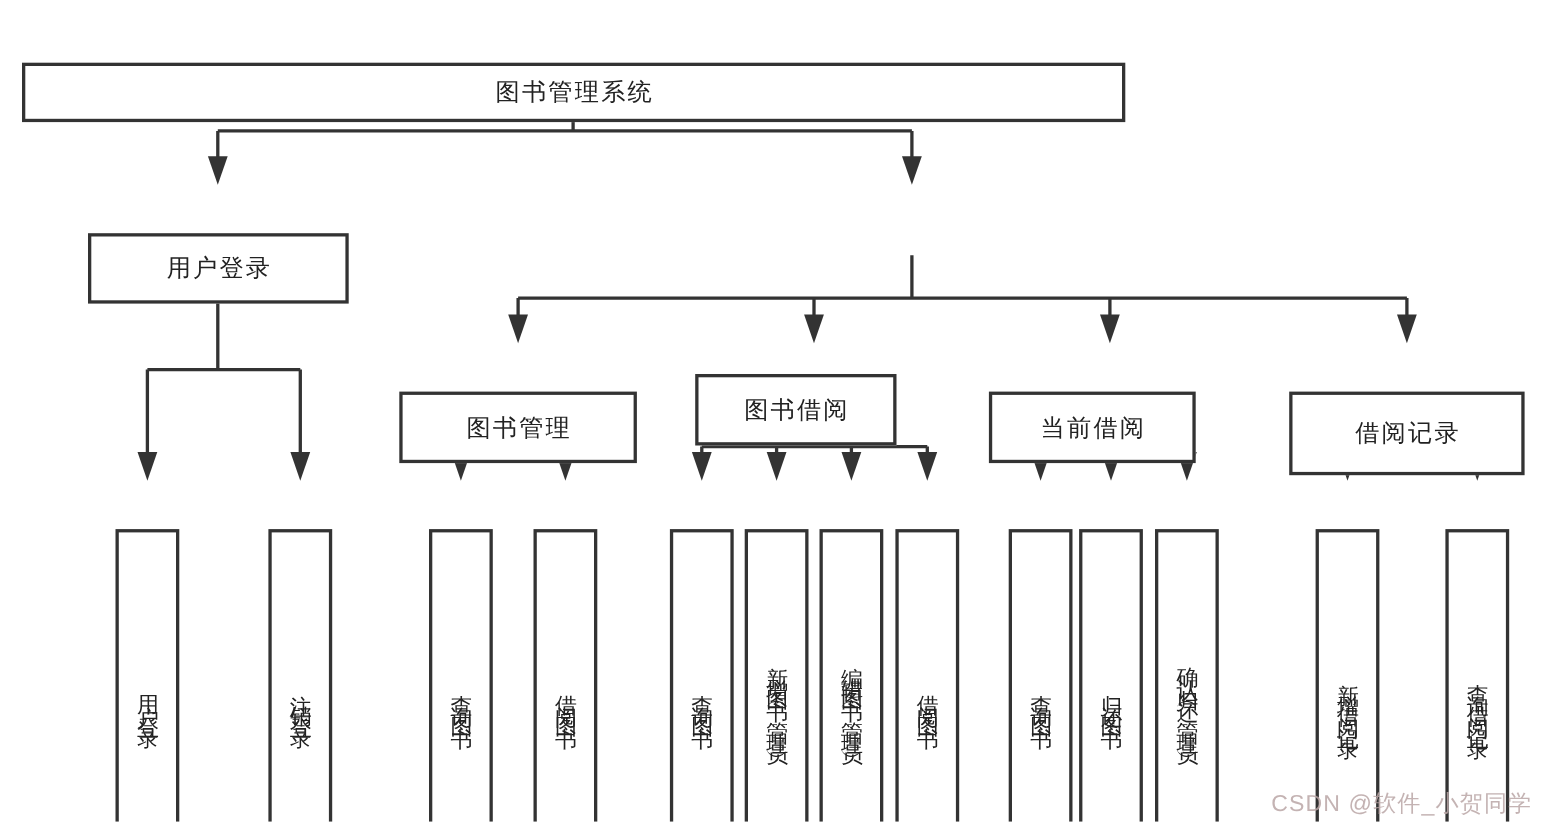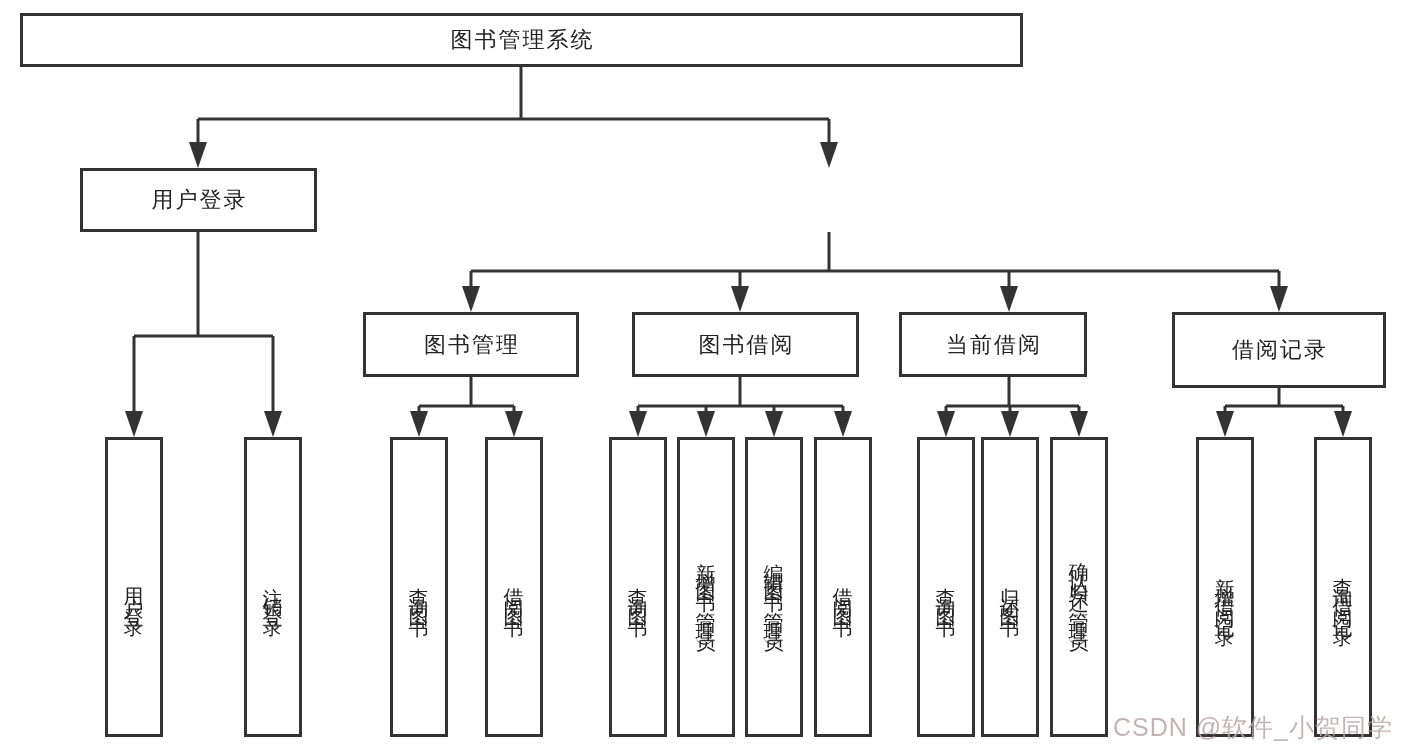--- a/index.html
+++ b/index.html
@@ -27,37 +27,38 @@
     position: absolute;
     box-sizing: border-box;
     border: 3px solid #333333;
     background: #ffffff;
     color: #222222;
     display: flex;
     align-items: center;
     justify-content: center;
     z-index: 2;
     line-height: 1;
+    margin-top: 44px;
   }
   .node.h { font-size: 22px; }
   .node.h span { display: block; letter-spacing: 2px; margin-right: -2px; }
   .node.v { font-size: 20px; }
   .node.v span {
     display: block;
     writing-mode: vertical-rl;
     text-orientation: mixed;
     letter-spacing: 10px;
     margin-bottom: -10px;
     white-space: nowrap;
   }
   .watermark {
     position: absolute;
     right: 12px;
     bottom: 3px;
-    font-size: 25px;
+    font-size: 21px;
     letter-spacing: 1px;
     color: rgba(186, 166, 166, 0.85);
     z-index: 5;
     white-space: nowrap;
   }
 </style>
 </head>
 <body>
 
 <div class="stage">
@@ -116,21 +117,21 @@
     <span>图书管理系统</span>
   </div>
 
   <div class="node h" style="left:80px; top:168px; width:237px; height:64px;">
     <span>用户登录</span>
   </div>
 
   <div class="node h" style="left:363px; top:312px; width:216px; height:65px;">
     <span>图书管理</span>
   </div>
-  <div class="node h" style="left:632px; top:312px; width:227px; height:65px;">
+  <div class="node h" style="left:632px; top:296px; width:183px; height:65px;">
     <span>图书借阅</span>
   </div>
   <div class="node h" style="left:899px; top:312px; width:188px; height:65px;">
     <span>当前借阅</span>
   </div>
   <div class="node h" style="left:1172px; top:312px; width:214px; height:76px;">
     <span>借阅记录</span>
   </div>
 
   <div class="node v" style="left:105px; top:437px; width:58px; height:300px;">

